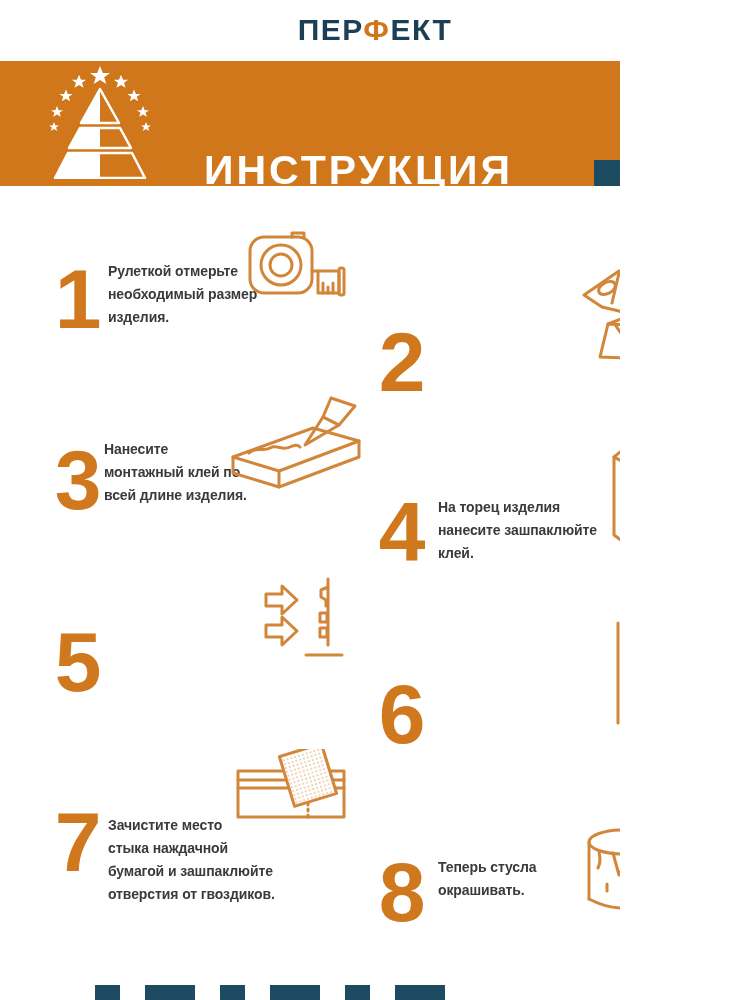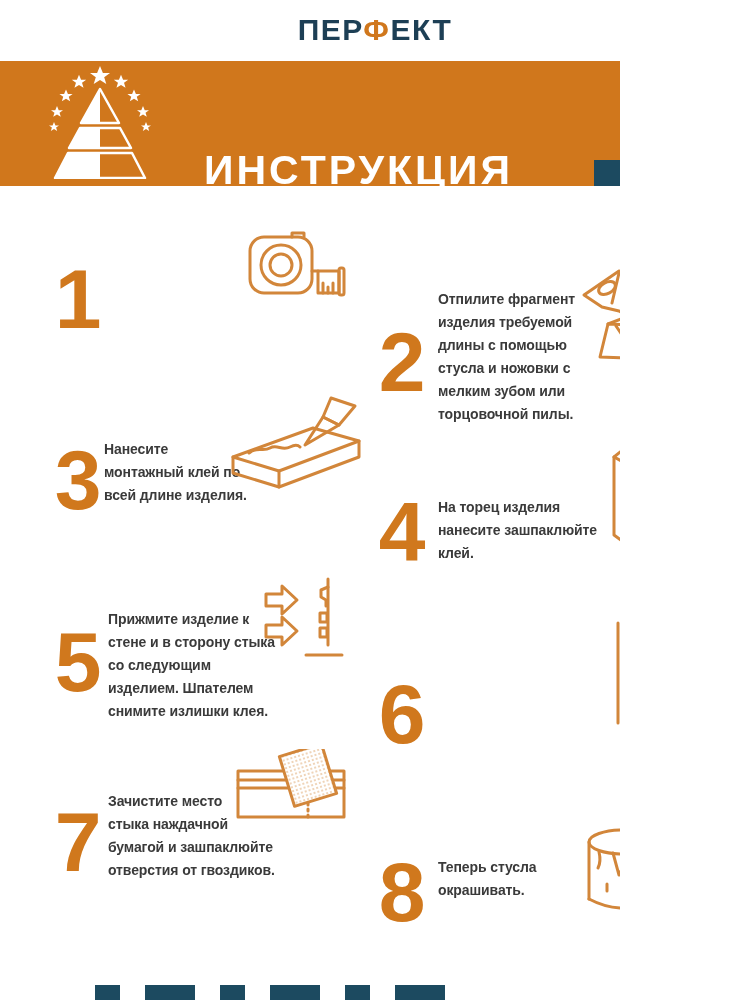--- a/index.html
+++ b/index.html
@@ -74,40 +74,37 @@
     <div class="sq navy" style="left:620px;top:137px;width:26px;height:23px"></div>
     <div class="sq navy" style="left:672px;top:137px;width:26px;height:23px"></div>
     <div class="sq white" style="left:724px;top:137px;width:26px;height:23px"></div>
     <div class="sq navy" style="left:594px;top:160px;width:26px;height:26px"></div>
     <div class="sq navy" style="left:646px;top:160px;width:26px;height:26px"></div>
     <div class="sq navy" style="left:698px;top:160px;width:26px;height:26px"></div>
     <div class="sq navy" style="left:724px;top:160px;width:26px;height:26px"></div>
   </div>
 
   <div class="step-num" style="left:52px;top:257px">1</div>
+  <div class="step-text" style="left:108px;top:260px">Рулеткой отмерьте
+необходимый размер
+изделия.</div>
   <div class="icon" style="left:248px;top:231px;width:98px;height:66px">
     <svg viewBox="0 0 98 66" fill="none" stroke="currentColor" stroke-width="3" stroke-linecap="round" stroke-linejoin="round">
       <rect x="2" y="6" width="62" height="56" rx="14"></rect>
       <circle cx="33" cy="34" r="20"></circle>
         <circle cx="33" cy="34" r="11"></circle>
       <path d="M44,6 v-4 h12 v4"></path>
       <path d="M64,40 h6"></path>
       <rect x="70" y="40" width="21" height="22"></rect>
       <path d="M75,62 V52 M80,62 V56 M85,62 V52"></path>
       <rect x="91" y="37" width="5" height="27" rx="2"></rect>
     </svg>
   </div>
 
   <div class="step-num" style="left:376px;top:320px">2</div>
-  <div class="step-text" style="left:438px;top:288px">Отпилите фрагмент
-изделия требуемой
-длины с помощью
-стусла и ножовки с
-мелким зубом или
-торцовочной пилы.</div>
   <div class="icon" style="left:574px;top:267px;width:128px;height:100px">
     <svg viewBox="0 0 128 100" fill="none" stroke="currentColor" stroke-width="3" stroke-linecap="round" stroke-linejoin="round">
       <path d="M10,28 L45,4 L118,22 L120,34 L112,40 l-7,-4 l-8,6 l-7,-4 l-8,6 l-7,-4 l-8,6 l-7,-4 l-8,6 l-7,-4 L28,40 Z"></path>
       <ellipse cx="33" cy="21" rx="9" ry="5.5" transform="rotate(-28 33 21)"></ellipse>
       <path d="M45,6 L38,36 M76,16 l16,5"></path>
       <path d="M34,57 L52,50 L126,55"></path>
       <path d="M34,57 L120,61 L118,94 L26,90 Z"></path>
       <path d="M76,60 V82 h6 V60 M92,61 V83 h6 V61 M108,62 V84 h6 V62"></path>
       <path d="M42,59 L62,88 M50,58 L70,87"></path>
     </svg>
@@ -137,25 +134,20 @@
       <path d="M12,21 L27,9 L37,15 V95 L23,107 L12,99 Z"></path>
       <path d="M12,21 L23,27 L37,15 M23,27 V107"></path>
       <rect x="52" y="5" width="13" height="13" rx="2"></rect>
       <path d="M46,31 L53,18 H65 L72,31"></path>
       <path d="M46,31 H70 L74,96 H42 Z"></path>
       <path d="M44,88 H72"></path>
     </svg>
   </div>
 
   <div class="step-num" style="left:52px;top:620px">5</div>
-  <div class="step-text" style="left:108px;top:608px">Прижмите изделие к
-стене и в сторону стыка
-со следующим
-изделием. Шпателем
-снимите излишки клея.</div>
   <div class="icon" style="left:264px;top:577px;width:80px;height:88px">
     <svg viewBox="0 0 80 88" fill="none" stroke="currentColor" stroke-width="3" stroke-linecap="round" stroke-linejoin="round">
       <path d="M2,17 h16 v-8 l15,14 l-15,14 v-8 H2 Z"></path>
       <path d="M2,48 h16 v-8 l15,14 l-15,14 v-8 H2 Z"></path>
       <path d="M64,2 V68"></path>
       <path d="M64,10 l-7,3 v7 l5,3 v6"></path>
       <rect x="56" y="36" width="7" height="9"></rect>
       <rect x="56" y="51" width="7" height="9"></rect>
       <path d="M42,78 H78"></path>
     </svg>
@@ -166,21 +158,21 @@
     <svg viewBox="0 0 76 105" fill="none" stroke="currentColor" stroke-width="3" stroke-linecap="round" stroke-linejoin="round">
       <path d="M6,2 V102 M20,2 V102"></path>
       <path d="M27,32 v12 M24,32 h6"></path>
       <path d="M38,32 L52,18 C56,13 62,11 66,15 L72,21 C76,26 72,31 66,33 L56,37"></path>
       <path d="M52,18 C48,11 43,8 37,7"></path>
       <path d="M47,36 L58,31 L71,91 C72,97 68,100 64,100 C60,100 58,96 57,92 Z"></path>
     </svg>
   </div>
 
   <div class="step-num" style="left:52px;top:800px">7</div>
-  <div class="step-text" style="left:108px;top:790px">Зачистите место
+  <div class="step-text" style="left:108px;top:814px">Зачистите место
 стыка наждачной
 бумагой и зашпаклюйте
 отверстия от гвоздиков.</div>
   <div class="icon" style="left:236px;top:749px;width:110px;height:70px">
     <svg viewBox="0 0 110 70" fill="none" stroke="currentColor" stroke-width="3" stroke-linecap="round" stroke-linejoin="round">
       <defs>
           <pattern id="grit" width="4" height="4" patternUnits="userSpaceOnUse">
             <circle cx="1" cy="1" r="0.7" fill="#d2863a" stroke="none"></circle>
           </pattern>
         </defs>

